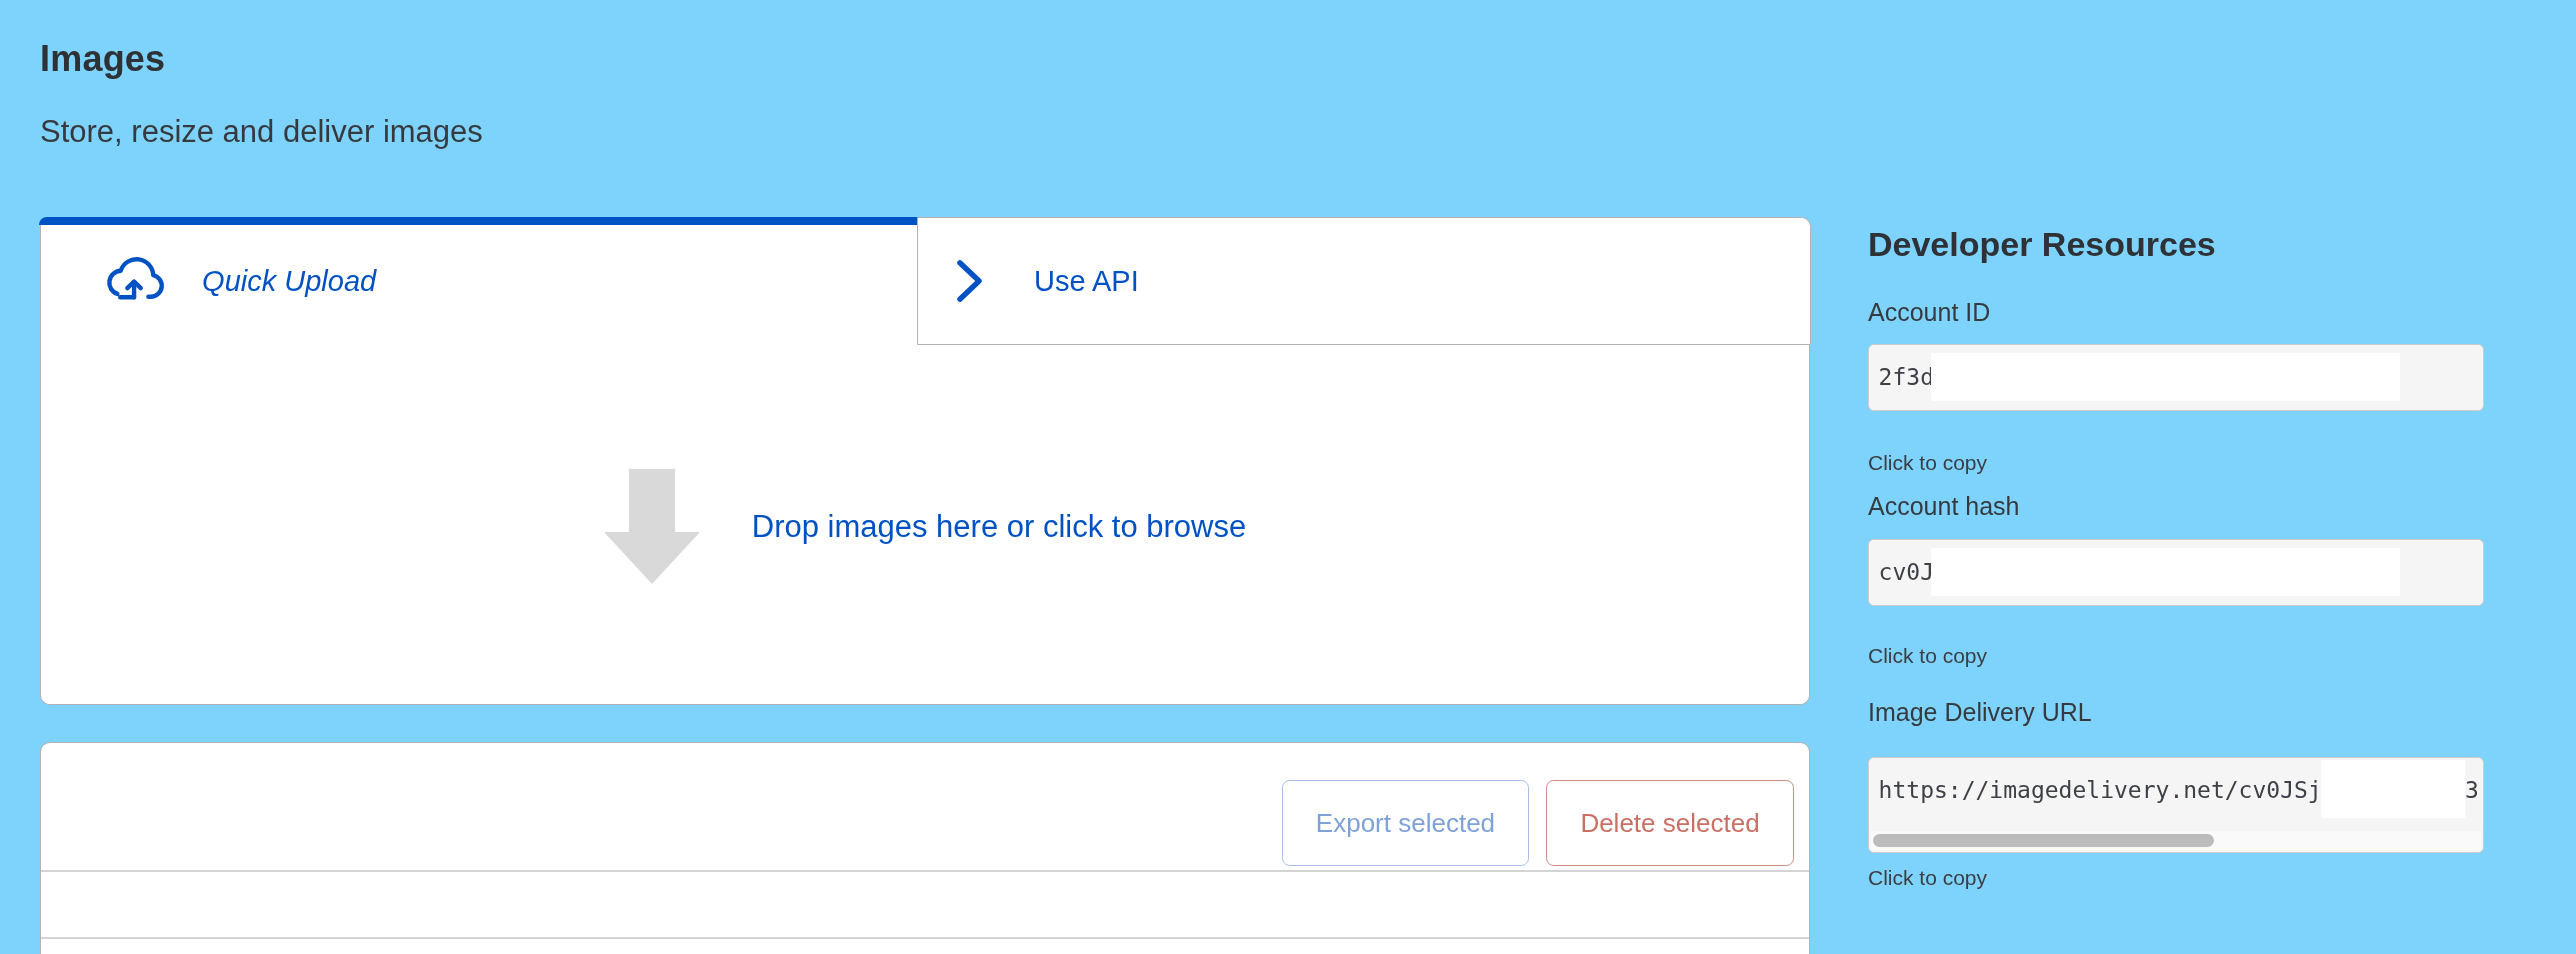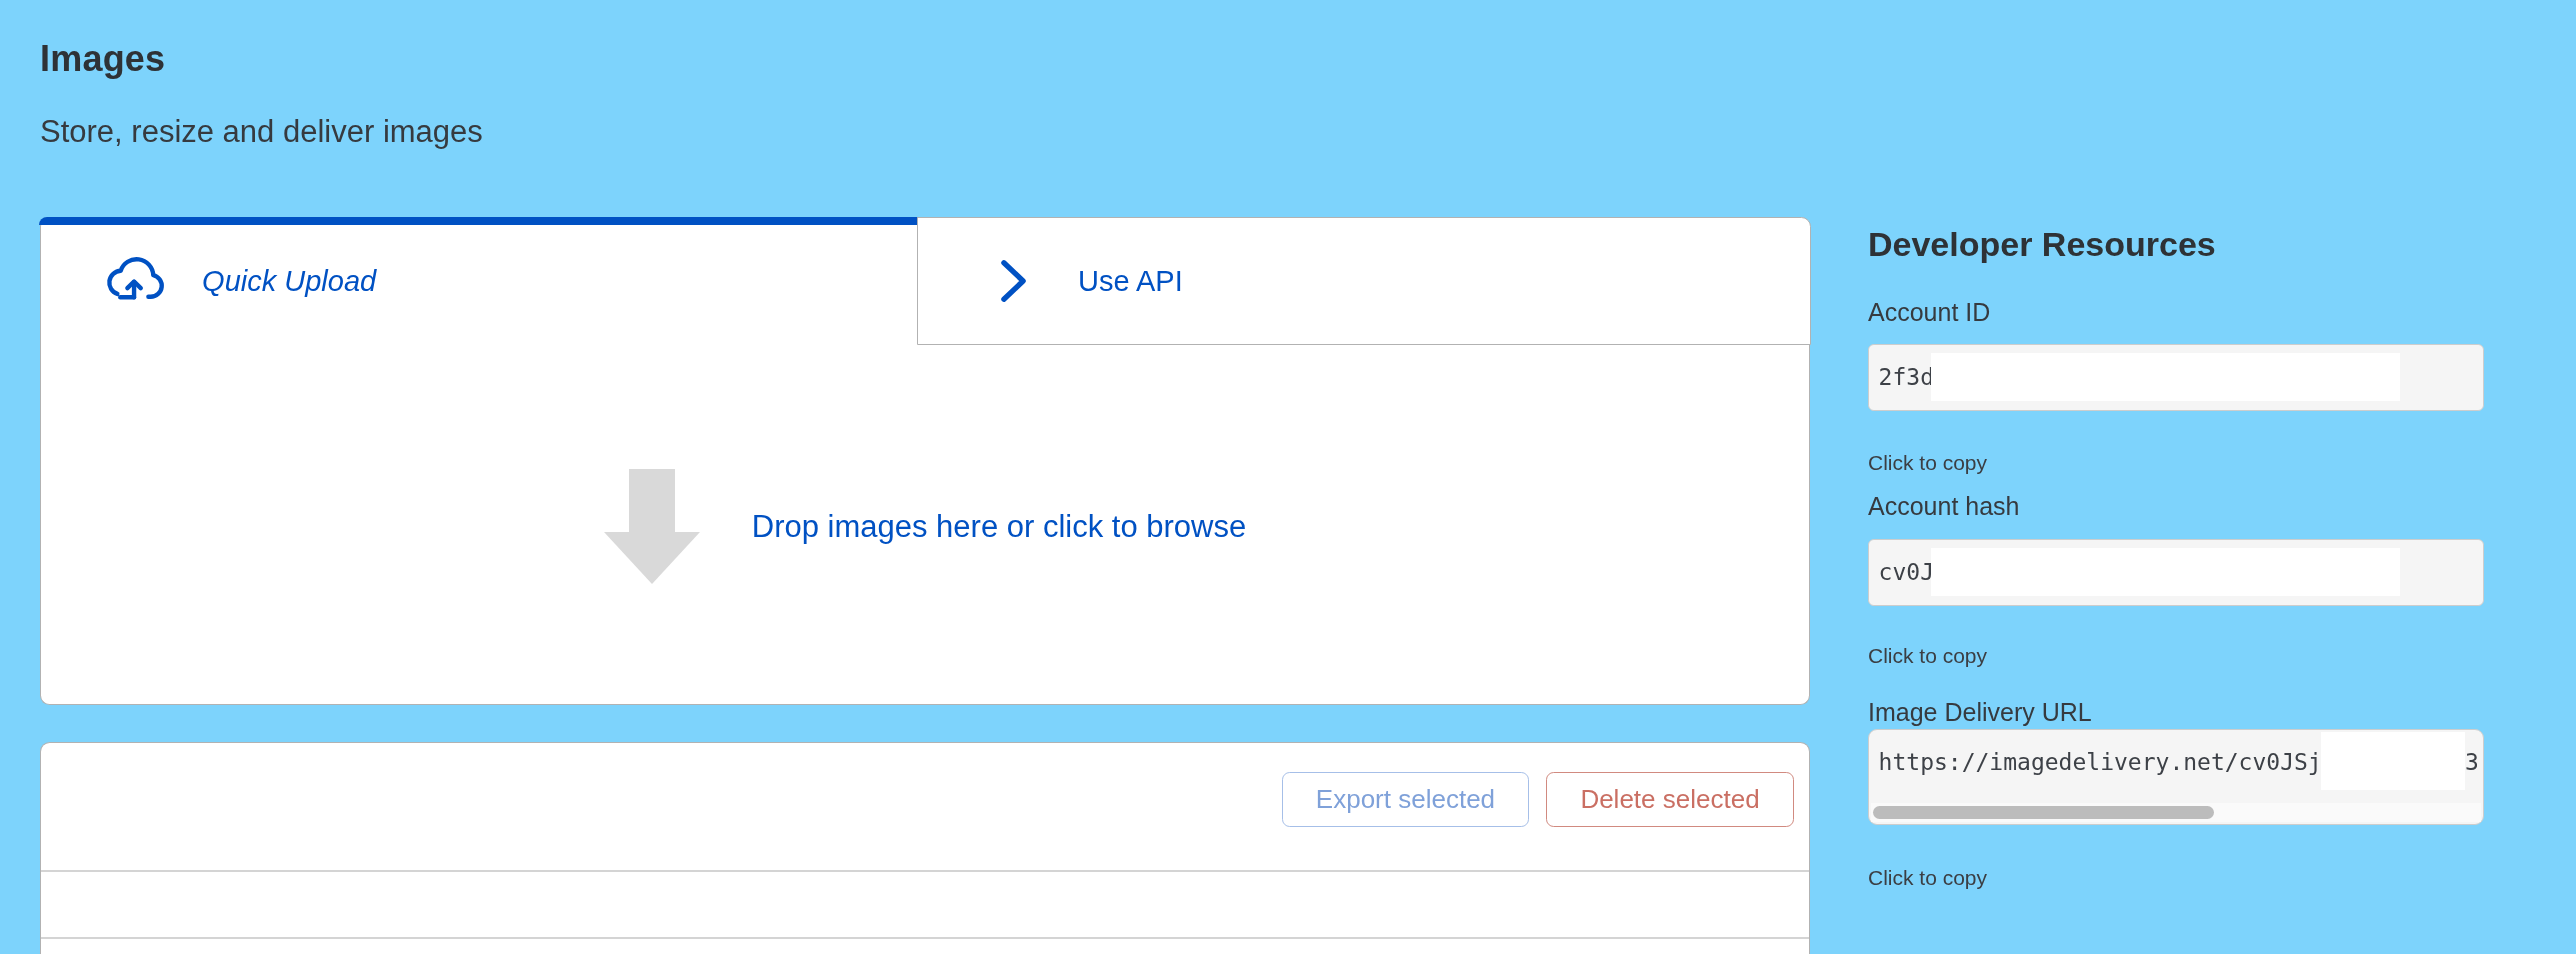--- a/index.html
+++ b/index.html
@@ -22,21 +22,21 @@
     position:absolute; left:-1.9px; top:0; width:880px; height:7.7px;
     background:#0051c3; border-top-left-radius:9.6px;
   }
   .tab-active {
     position:absolute; left:-1.9px; top:0; width:880px; height:128px;
     display:flex; align-items:center; gap:35px; padding-left:65px; cursor:pointer;font-style:italic;
   }
   .tab-inactive {
     position:absolute; left:876px; right:-1.9px; top:0; height:128px;
     background:#fff; border:1.9px solid #b2b2b2; border-top-right-radius:9.6px;
-    display:flex; align-items:center; gap:48px; padding-left:79px; cursor:pointer;
+    display:flex; align-items:center; gap:48px; padding-left:35px; cursor:pointer;
   }
   .tab-label { font-size:29px; color:#0051c3; }
 
   .dropzone {
     position:absolute; left:0; right:0; top:132px; bottom:0;
     display:flex; align-items:center; justify-content:center; gap:52px; cursor:pointer;
   }
   .big-arrow { width:96px; height:115px; position:relative; }
   .big-arrow .stem { position:absolute; left:25px; top:0; width:46px; height:63px; background:#d9d9d9; }
   .big-arrow .head {
@@ -45,22 +45,22 @@
   }
   .drop-label { font-size:31px; color:#0051c3; }
 
   
   .list-card {
     position:absolute; left:40px; top:742px; width:1770px; height:213px;
     background:#fff; border:1.9px solid #b2b2b2; border-bottom:none; border-radius:9.6px 9.6px 0 0;
   }
   .toolbar { position:absolute; top:29px; right:15.4px; display:flex; gap:17.3px; }
   .btn {
-    height:55px; padding:0 33px; font-size:26px; border-radius:7.7px; background:#fff;
-    font-family:"Liberation Sans", sans-serif; cursor:pointer;
+    height:86px; padding:0 33px; font-size:26px; border-radius:7.7px; background:#fff;
+    font-family:"Liberation Sans", sans-serif; cursor:pointer;margin-top:8px;
   }
   .btn-export { color:#7fa1d9; border:1.9px solid #a6bfe8; }
   .btn-delete { color:#ca6f63; border:1.9px solid #d18a80; }
   .divider { position:absolute; left:0; right:0; height:1.9px; background:#d4d4d4; }
   .divider-1 { top:127px; }
   .divider-2 { top:194px; }
   .table-header { position:absolute; left:0; right:0; top:129px; height:65px; }
   .checkbox {
     position:absolute; left:21px; top:17.3px; width:29px; height:29px;
     border:1.9px solid #8d8d8d; border-radius:7.7px; background:#fff; cursor:pointer;
@@ -77,21 +77,21 @@
   .lbl-1 { top:73px; } .lbl-2 { top:267px; } .lbl-3 { top:473px; }
   .copy-hint { position:absolute; left:0; font-size:21px; color:#3b3e43;margin-top:24px; }
   .hint-1 { top:202px; } .hint-2 { top:395px; } .hint-3 { top:617px; }
 
   .field {
     position:absolute; left:0; width:616px; background:#f5f5f5;
     border:1.9px solid #cdcdcd; border-radius:5.8px; cursor:pointer; overflow:hidden;
   }
   .field-1 { top:119px; height:67px; }
   .field-2 { top:314px; height:67px; }
-  .field-3 { top:504px; height:96px;border-radius:9px; }
+  .field-3 { top:532px; height:96px; }
   .field .code {
     position:absolute; left:9.6px; top:0; height:63px; display:flex; align-items:center;
     font-family:"DejaVu Sans Mono", monospace; font-size:23px; color:#3d4147; white-space:pre;
   }
   .redact { position:absolute; background:#ffffff; }
   .redact-short { left:62px; top:7.7px; width:469px; height:48px; }
   .redact-url { left:452px; top:1.9px; width:144px; height:58px; }
   .frag {
     position:absolute; left:596px; top:0; height:63px; width:11.5px; overflow:hidden;
     display:flex; align-items:center;

